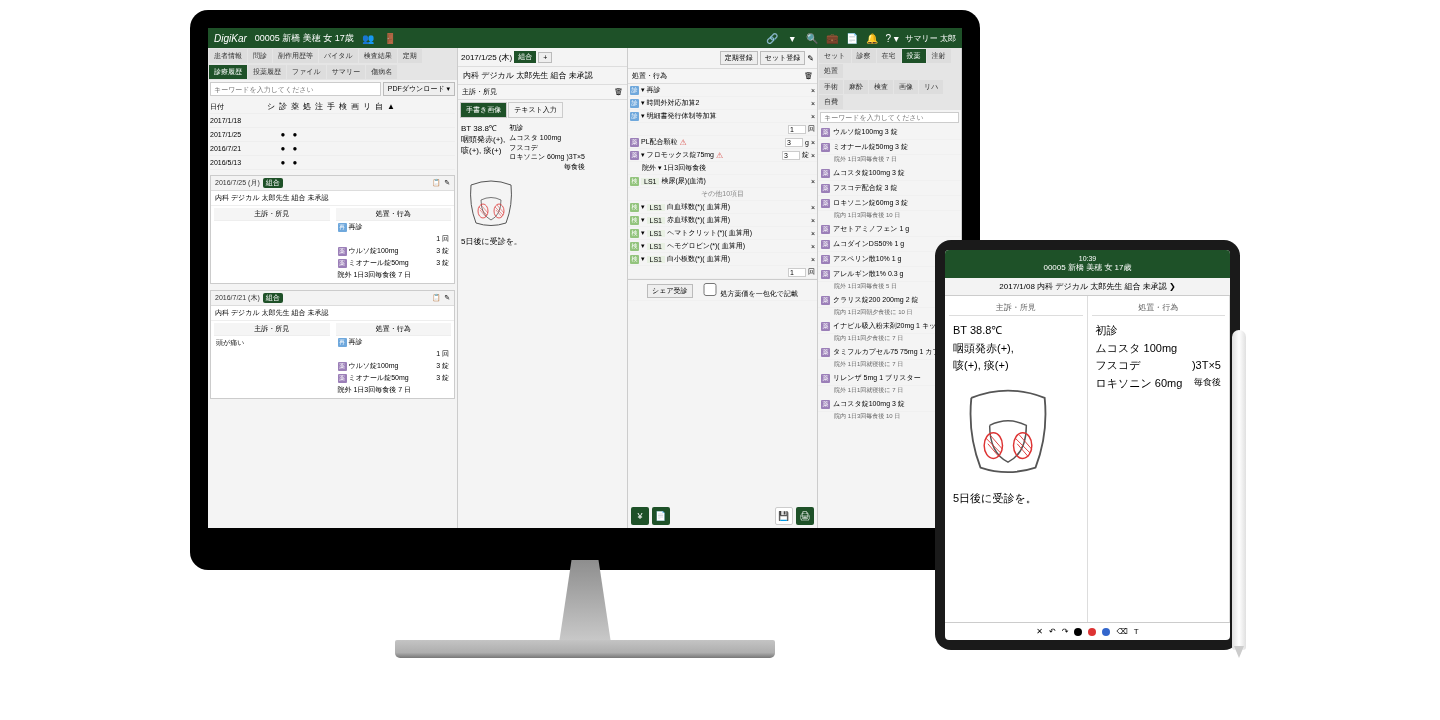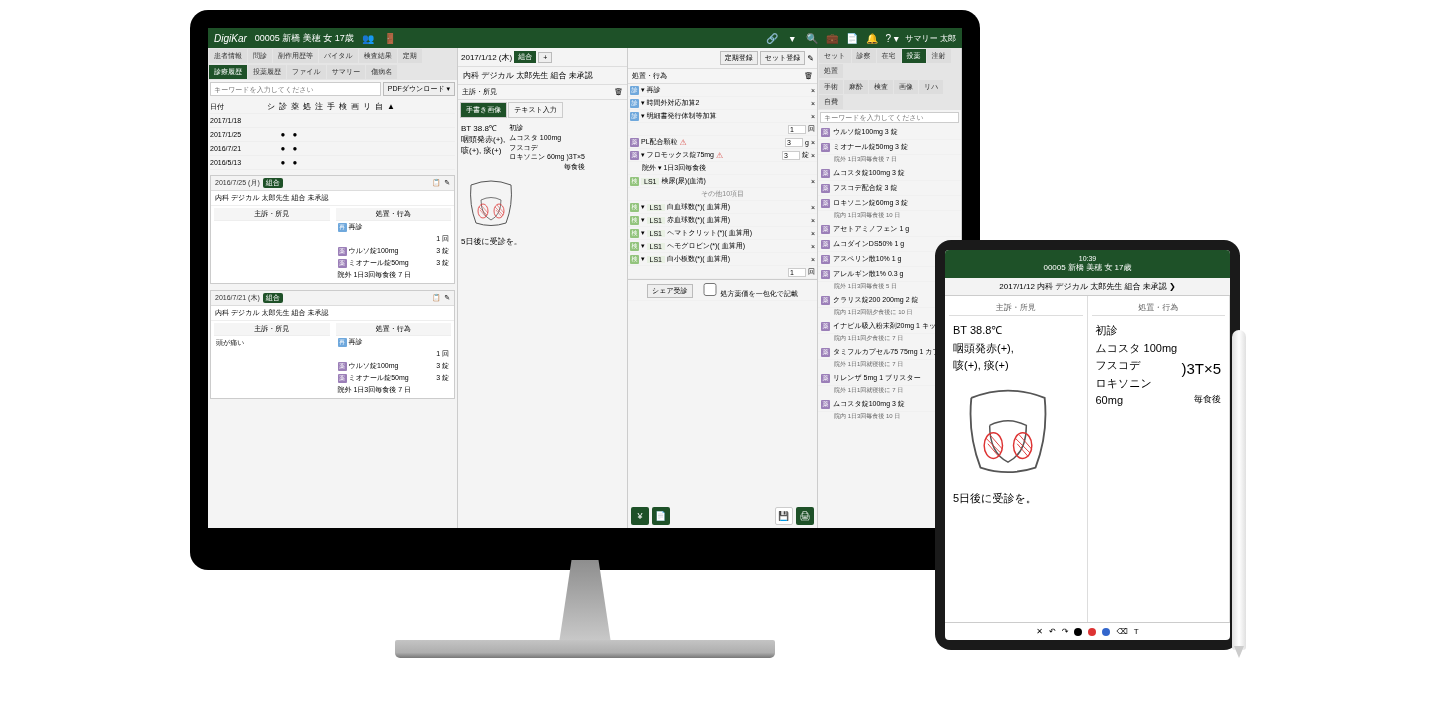--- a/index.html
+++ b/index.html
@@ -226,21 +226,21 @@
 <div class="med-row">
                   <span>院外          1日3回毎食後 7 日</span>
                 </div>
 </div>
 </div>
 </div>
 </div>
 
 <div class="col c2">
 <div class="c2-hdr">
-<span>2017/1/12 (木)</span>
+<span>2017/1/25 (木)</span>
 <span class="tag" style="background:#1e5128;color:#fff;padding:1px 4px;font-size:7px">組合</span>
 <span class="btn">+</span>
 </div>
 <div class="c2-title">内科  デジカル 太郎先生  組合  未承認</div>
 <div class="sec-h">
             <span>主訴・所見</span>
             <span class="x">🗑</span>
           </div>
 <div class="input-tabs">
 <span class="it act">手書き画像</span>
@@ -482,21 +482,21 @@
 </div>
 <div class="stand-neck"></div>
 <div class="stand-base"></div>
 
 <div class="tablet">
 <div class="tab-scr">
 <div class="tab-hdr">
 <div class="time">10:39</div>
 <div>00005 新橋 美穂 女 17歳</div>
 </div>
-<div class="tab-sub">2017/1/12 内科 デジカル 太郎先生 組合 未承認  ❯</div>
+<div class="tab-sub">2017/1/08 内科 デジカル 太郎先生 組合 未承認  ❯</div>
 <div class="tab-cols">
 <div>
 <div class="h">主訴・所見</div>
 <div class="tab-hand">
 <div>BT 38.8℃</div>
 <div>咽頭発赤(+),</div>
 <div>咳(+), 痰(+)</div>
 <svg width="110" height="110" viewBox="0 0 60 55">
               <path d="M10 10 Q30 2 50 10 Q52 30 45 48 Q30 53 15 48 Q8 30 10 10" fill="none" stroke="#555" stroke-width="1"></path>
               <path d="M20 25 Q30 20 40 25 Q40 40 30 45 Q20 40 20 25" fill="none" stroke="#555" stroke-width="0.8"></path>
@@ -506,21 +506,21 @@
               <path d="M34 32 L42 40 M35 35 L41 42 M36 30 L43 38" stroke="#d33" stroke-width="0.5"></path>
             </svg>
 <div>5日後に受診を。</div>
 </div>
 </div>
 <div>
 <div class="h">処置・行為</div>
 <div class="tab-hand">
 <div>初診</div>
 <div>ムコスタ 100mg</div>
-<div><span>フスコデ</span><span style="float:right;font-size:15px">)<span>3T×5</span></span></div>
+<div><span>フスコデ</span><span style="float:right;font-size:11px">)<span>3T×5</span></span></div>
 <div><span>ロキソニン 60mg</span><span style="float:right;font-size:9px">毎食後</span></div>
 </div>
 </div>
 </div>
 <div class="tab-foot">
 <span>✕</span>
 <span>↶</span>
 <span>↷</span>
 <span class="dot" style="background:#000"></span>
 <span class="dot" style="background:#d33"></span>

